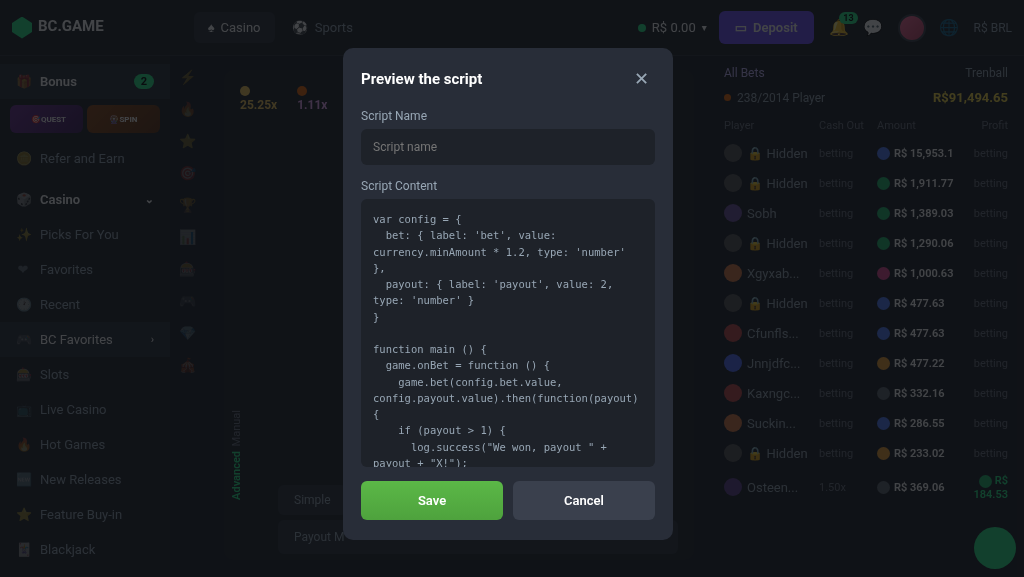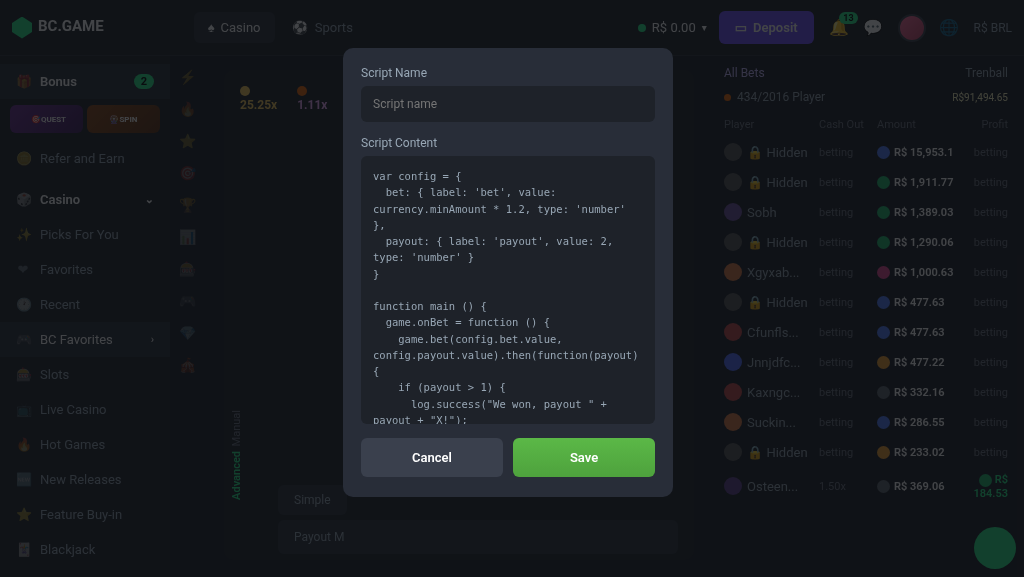--- a/index.html
+++ b/index.html
@@ -42,21 +42,21 @@
 .stat.red .value{color:#f0abfc}
 .advanced-label{position:absolute;left:6px;bottom:60px;writing-mode:vertical-rl;transform:rotate(180deg);font-size:11px;color:#24ee89;font-weight:600}
 .manual-label{position:absolute;left:6px;top:340px;writing-mode:vertical-rl;transform:rotate(180deg);font-size:11px;color:#6b7280}
 .bottom-tabs{position:absolute;left:54px;bottom:45px;display:flex;gap:8px}
 .btab{padding:8px 16px;background:#2a2f38;border-radius:6px;font-size:12px;color:#98a7b5}
 .payout-row{position:absolute;left:54px;bottom:6px;padding:10px 16px;background:#2a2f38;border-radius:6px;font-size:12px;width:400px}
 .right-panel{position:absolute;right:8px;top:0;width:300px;padding-top:10px}
 .right-header{display:flex;justify-content:space-between;align-items:center;padding:0 8px 10px;font-size:12px}
 .player-count{display:flex;align-items:center;gap:6px;font-size:12px;color:#98a7b5;padding:0 8px 8px}
 .dot-red{width:7px;height:7px;border-radius:50%;background:#ed6300}
-.total-amount{color:#fef9c3;font-weight:400;font-size:10px}
+.total-amount{color:#fde047;font-weight:700;font-size:13px}
 .table-header{display:flex;padding:6px 8px;font-size:11px;color:#6b7280}
 .th-player{width:95px}
 .th-cash{width:58px}
 .th-amount{width:80px}
 .th-profit{flex:1;text-align:right}
 .bet-row{display:flex;align-items:center;padding:6px 8px;font-size:12px}
 .player-col{width:95px;display:flex;align-items:center;gap:5px;overflow:hidden}
 .pavatar{width:18px;height:18px;border-radius:50%;flex-shrink:0}
 .pname{white-space:nowrap;overflow:hidden;text-overflow:ellipsis;font-size:13px}
 .cash-col{width:58px;font-size:11px;color:#6b7280}
@@ -230,21 +230,21 @@
     </div>
 
     <div class="right-panel">
       <div class="right-header">
         <span style="color:#c4b5fd">All Bets</span>
         <span>Trenball</span>
       </div>
       <div class="player-count">
         <span style="display:flex;align-items:center;gap:6px">
             <span class="dot-red"></span>
-            <span>434/2016 Player</span>
+            <span>238/2014 Player</span>
           </span>
         <span style="flex:1"></span>
         <span class="total-amount">R$91,494.65</span>
       </div>
       <div class="table-header">
         <div class="th-player">Player</div>
         <div class="th-cash">Cash Out</div>
         <div class="th-amount">Amount</div>
         <div class="th-profit">Profit</div>
       </div>
@@ -395,36 +395,40 @@
           </div>
         </div>
     </div>
 
     <div class="chat-fab"></div>
   </div>
 </div>
 
 <div class="overlay"></div>
 <div class="modal">
+  <div class="modal-header">
+    <div class="modal-title">Preview the script</div>
+    <div class="close-x">✕</div>
+  </div>
   <label class="form-label">Script Name</label>
   <input class="form-input" placeholder="Script name" style="">
   <label class="form-label">Script Content</label>
   <div class="code-area">var config = {
   bet: { label: 'bet', value: currency.minAmount * 1.2, type: 'number' },
   payout: { label: 'payout', value: 2, type: 'number' }
 }
 
 function main () {
   game.onBet = function () {
     game.bet(config.bet.value, config.payout.value).then(function(payout) {
     if (payout &gt; 1) {
       log.success("We won, payout " + payout + "X!");
     } else {
       log.error("We lost, payout " + payout + "X!");
     }
   });
   }
 }</div>
   <div class="modal-actions">
+    <button class="btn btn-save">Save</button>
     <button class="btn btn-cancel">Cancel</button>
-    <button class="btn btn-save">Save</button>
   </div>
 </div>
 
 </body></html>

